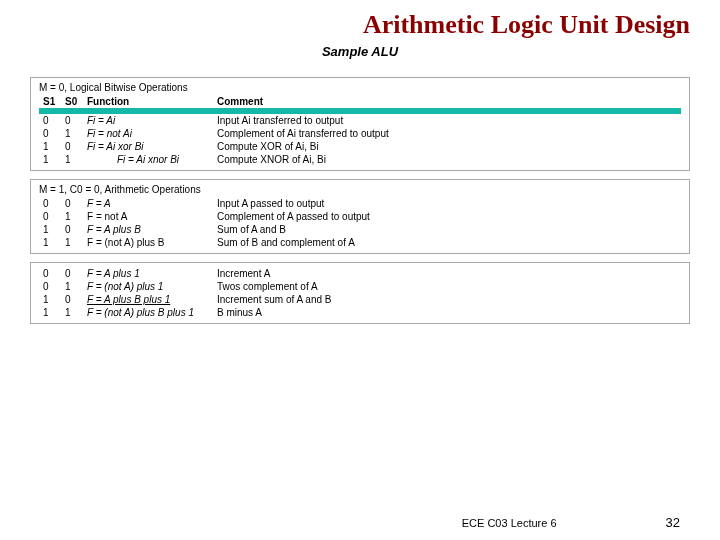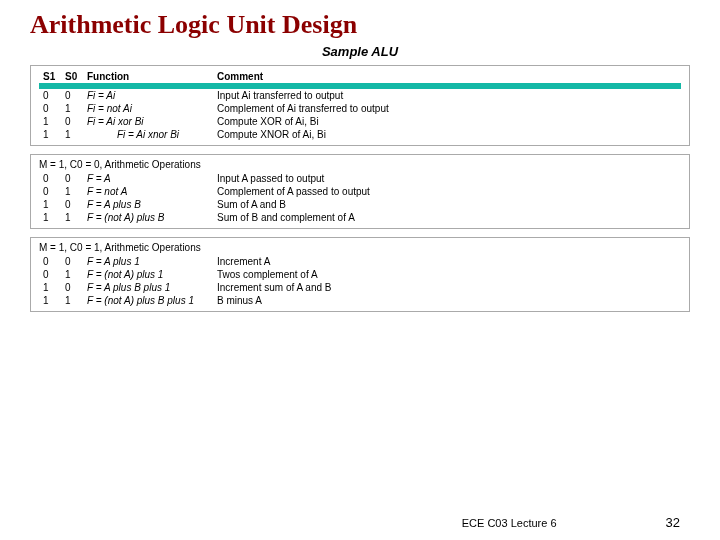--- a/index.html
+++ b/index.html
@@ -12,33 +12,33 @@
       position: relative;
     }
     .page {
       width: 720px;
       height: 540px;
       padding: 10px 30px 10px 30px;
       display: flex;
       flex-direction: column;
     }
     .main-title {
-      text-align: left;
+      text-align: right;
       font-size: 26px;
       font-weight: bold;
       color: #8B0000;
       margin-bottom: 4px;
       font-family: 'Times New Roman', Times, serif;
     }
     .subtitle {
       text-align: center;
       font-size: 13px;
       font-style: italic;
       font-weight: bold;
-      margin-bottom: 6px;
+      margin-bottom: 18px;
     }
     .alu-table-section {
       border: 1px solid #aaa;
       padding: 4px 8px;
       margin-bottom: 8px;
       font-size: 10.5px;
     }
     .section-header {
       font-size: 10px;
       margin-bottom: 2px;
@@ -93,20 +93,21 @@
     }
   </style>
 </head>
 <body>
 
 <div class="page">
   <h1 class="main-title">Arithmetic Logic Unit Design</h1>
   <div class="subtitle">Sample ALU</div>
 
   <div class="alu-table-section">
+    <div class="section-header">M = 0, Logical Bitwise Operations</div>
     <table class="alu-table">
       <thead>
         <tr>
           <th class="col-s1">S1</th>
           <th class="col-s0">S0</th>
           <th class="col-fn">Function</th>
           <th class="col-cm">Comment</th>
         </tr>
       </thead>
       <tbody id="section1-body">
@@ -144,59 +145,58 @@
       <tbody id="section2-body">
           <tr>
     <td class="col-s1">0</td>
     <td class="col-s0">0</td>
     <td class="col-fn" style="font-style:italic;">F = A</td>
     <td class="col-cm">Input A passed to output</td>
   </tr>
           <tr>
     <td class="col-s1">0</td>
     <td class="col-s0">1</td>
-    <td class="col-fn" style="font-style:italic;">F = not A</td>
+    <td class="col-fn" style="">F = not A</td>
     <td class="col-cm">Complement of A passed to output</td>
   </tr>
           <tr>
     <td class="col-s1">1</td>
     <td class="col-s0">0</td>
     <td class="col-fn" style="font-style:italic;">F = A plus B</td>
     <td class="col-cm">Sum of A and B</td>
   </tr>
           <tr>
     <td class="col-s1">1</td>
     <td class="col-s0">1</td>
-    <td class="col-fn" style="font-style:italic;">F = (not A) plus B</td>
+    <td class="col-fn" style="">F = (not A) plus B</td>
     <td class="col-cm">Sum of B and complement of A</td>
   </tr>
         </tbody>
     </table>
   </div>
 
   <div class="alu-table-section">
-    <div class="section-header">M = 1, C0 = 1, Arithmetic Operations</div>
     <table class="alu-table">
       <tbody id="section3-body">
           <tr>
     <td class="col-s1">0</td>
     <td class="col-s0">0</td>
     <td class="col-fn" style="font-style:italic;">F = A plus 1</td>
     <td class="col-cm">Increment A</td>
   </tr>
           <tr>
     <td class="col-s1">0</td>
     <td class="col-s0">1</td>
     <td class="col-fn" style="font-style:italic;">F = (not A) plus 1</td>
     <td class="col-cm">Twos complement of A</td>
   </tr>
           <tr>
     <td class="col-s1">1</td>
     <td class="col-s0">0</td>
-    <td class="col-fn" style="font-style:italic;">F = A plus B plus 1</td>
+    <td class="col-fn" style="font-style:italic;text-decoration:underline;">F = A plus B plus 1</td>
     <td class="col-cm">Increment sum of A and B</td>
   </tr>
           <tr>
     <td class="col-s1">1</td>
     <td class="col-s0">1</td>
     <td class="col-fn" style="font-style:italic;">F = (not A) plus B plus 1</td>
     <td class="col-cm">B minus A</td>
   </tr>
         </tbody>
     </table>

